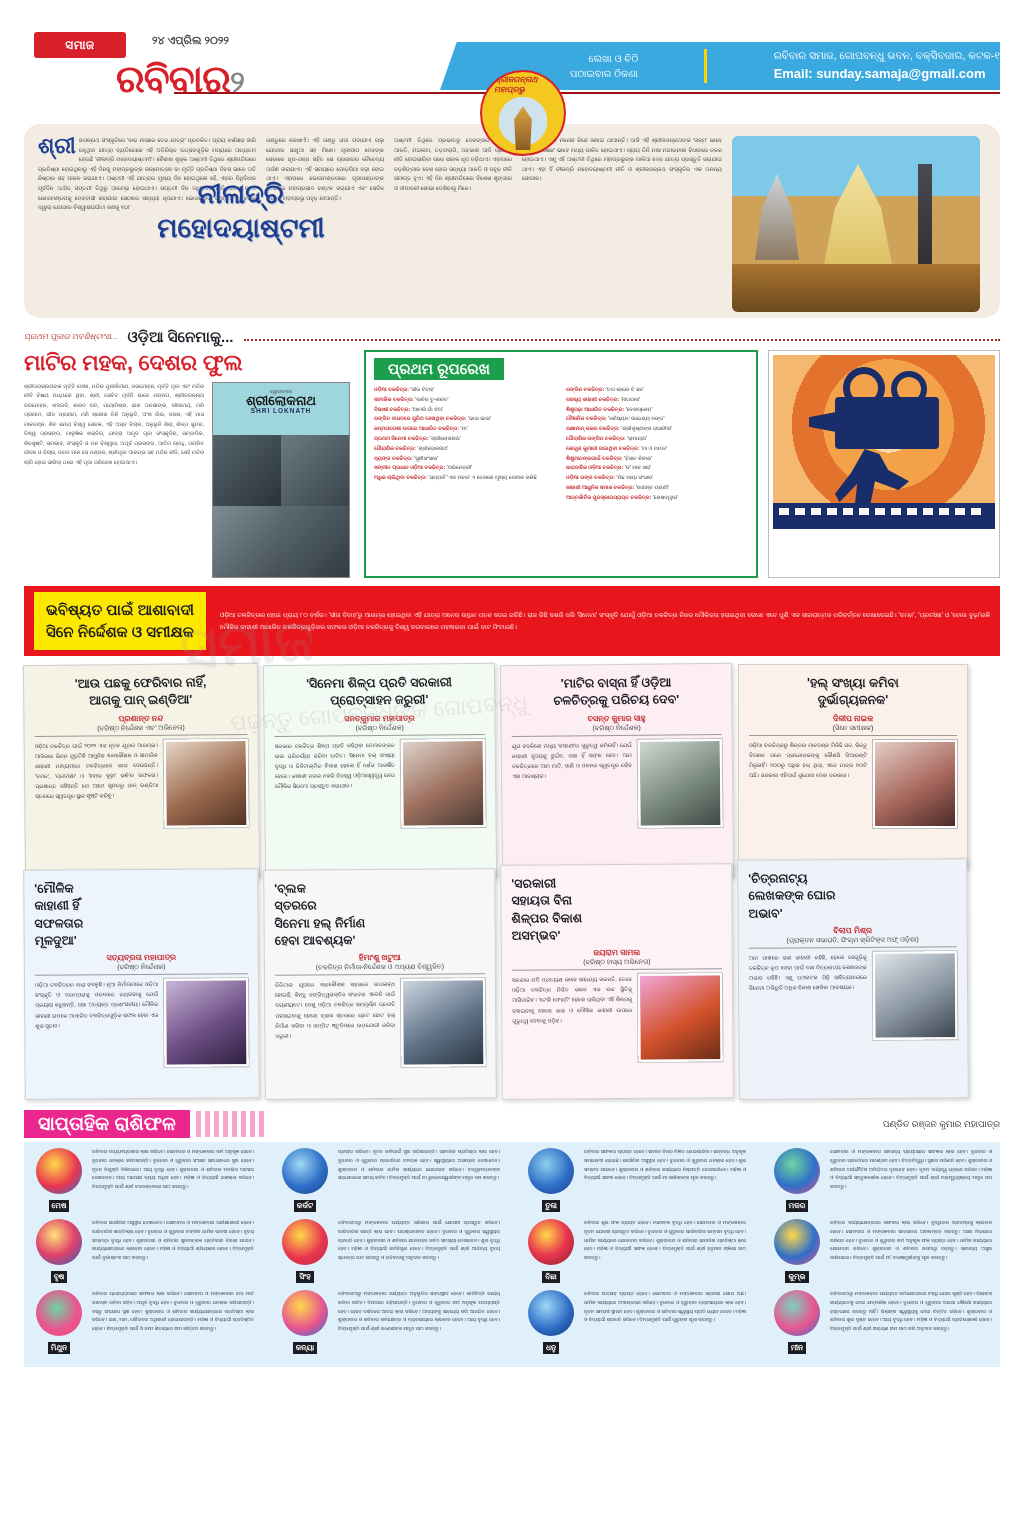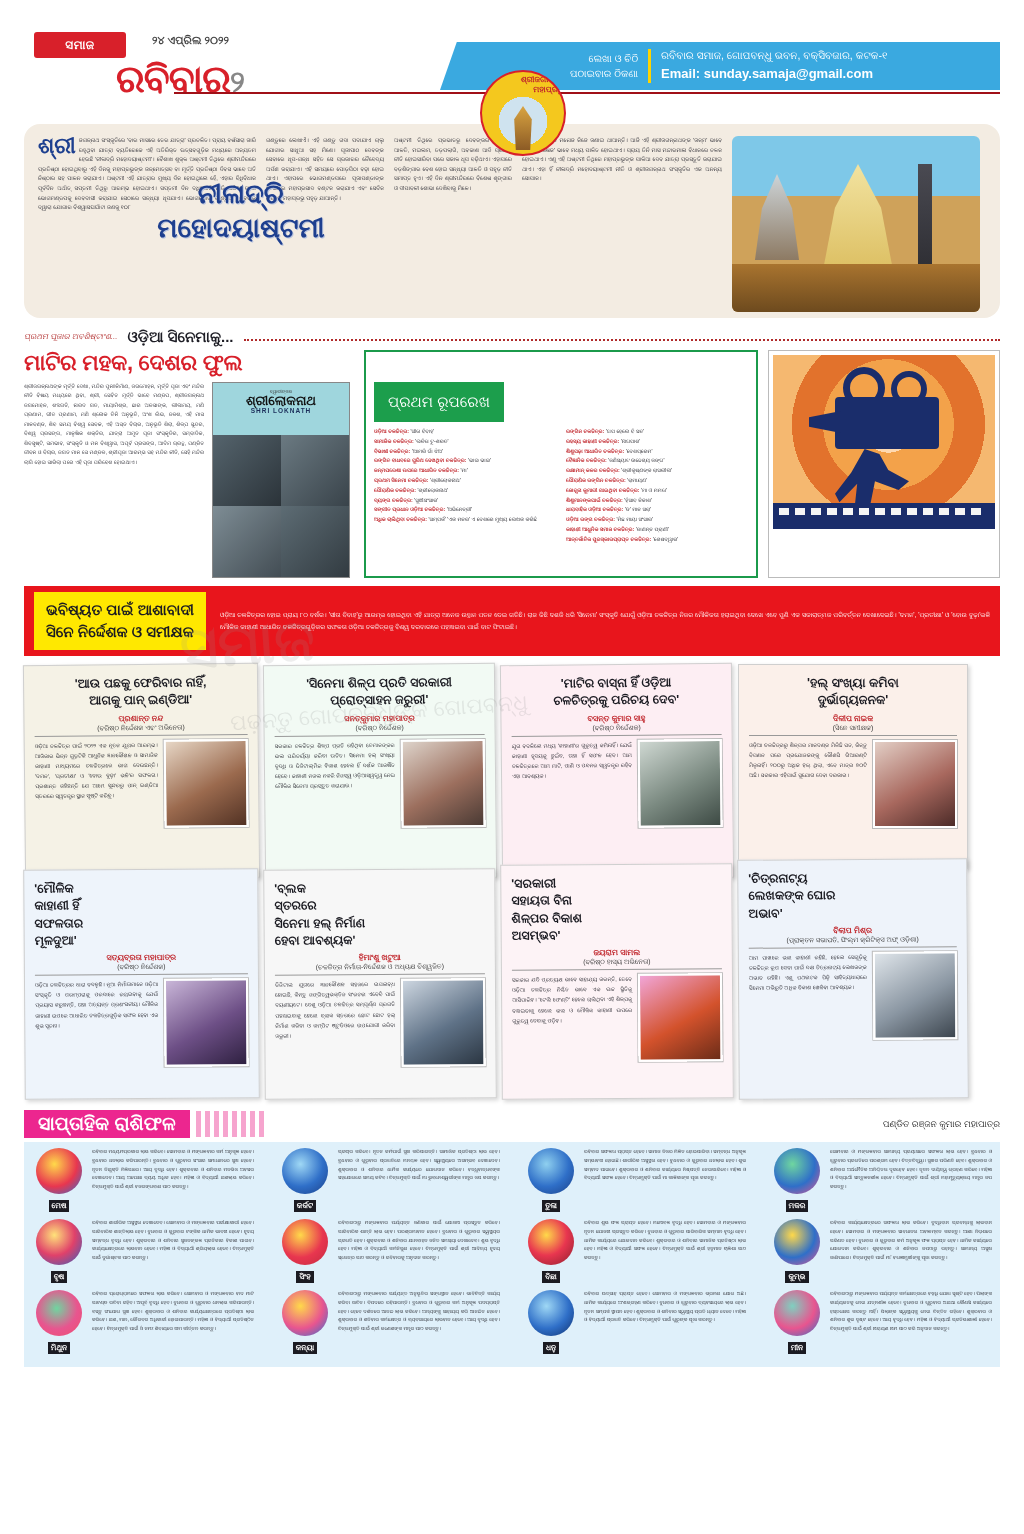--- a/index.html
+++ b/index.html
@@ -40,37 +40,37 @@
     height: 2px; background: #a01018;
   }
   .blue-banner {
     position: absolute; right: 0; top: 12px; width: 560px; height: 48px;
     background: #3aa9e0;
     clip-path: polygon(3% 0, 100% 0, 100% 100%, 0 100%);
   }
   .blue-inner {
     position: absolute; right: 0; top: 12px; width: 560px; height: 48px;
     display: flex; align-items: center; gap: 10px;
-    padding-left: 130px; color: #fff;
+    padding-left: 130px; color: #fff; justify-content: space-between;
   }
   .bl-left { font-size: 10px; line-height: 1.5; text-align: right; white-space: nowrap; }
   .bl-div { width: 3px; height: 34px; background: #ffd400; }
   .bl-right { font-size: 10.5px; line-height: 1.6; }
   .bl-right .email { font-size: 13px; font-weight: bold; }
   .seal {
     position: absolute; left: 456px; top: 40px;
     width: 86px; height: 86px; border-radius: 50%;
     background: radial-gradient(circle at 50% 60%, #cfe3ef 0 38%, #f4c81e 38% 100%);
     border: 2px solid #d8202a;
     overflow: hidden; z-index: 5;
     display:flex;align-items:flex-end;justify-content:center;
   }
   .seal .ring-txt {
-    position:absolute; top:3px; left:12px; right:0; text-align:right;
-    font-size: 8px; color:#c0252b; font-weight:bold;
+    position:absolute; top:3px; left:12px; right:0; text-align:left;
+    font-size: 8px; color:#c0252b; font-weight:bold;font-style:italic;
   }
   .seal .temple {
     width: 40px; height: 44px; margin-bottom: 4px;
     background: linear-gradient(#d9a441, #8c5b25);
     clip-path: polygon(50% 0, 72% 30%, 68% 100%, 32% 100%, 28% 30%);
   }
 
   
   .lead {
     margin: 6px 24px 0 24px;
@@ -143,22 +143,22 @@
   .poster .pt-title { font-size: 13px; font-weight: bold; color:#111; line-height:1; }
   .poster .pt-en { font-size: 6.5px; font-weight: bold; color:#1b2e5a; letter-spacing: 1px; }
   .poster .faces { position:absolute; inset: 52px 0 0 0; display:grid; grid-template-columns:1fr 1fr; }
   .pface { background: linear-gradient(135deg,#55646d,#2b3339); }
   .pface.b { background: linear-gradient(135deg,#6b7a82,#39434a); }
   .pface.c { background: linear-gradient(135deg,#7e8d95,#434d54); }
   .pface.d { background: linear-gradient(135deg,#5d6c74,#323b41); }
 
   .green-box { flex: 1; border: 2px solid #1b9a4b; padding: 6px 8px; background:#fff; }
   .green-title {
-    background: #1c9e4c; color: #fff; font-size: 15px; font-weight: normal;
-    display:inline-block; padding: 11px 14px; margin-bottom: 5px; margin-top: 24px;
+    background: #1c9e4c; color: #fff; font-size: 15px; font-weight: bold;
+    display:inline-block; padding: 2px 14px; margin-bottom: 5px;
   }
   .gb-cols { display:flex; gap: 10px; }
   .gb-col { width: 50%; }
   .gb-item { font-size: 5.3px; line-height: 1.85; color:#1b1b22; }
   .gb-item b { color: #c0252b; }
 
   .proj-box {
     width: 232px; border: 1px solid #bbb; background: #fff;
     padding: 4px; flex: 0 0 232px;
   }

